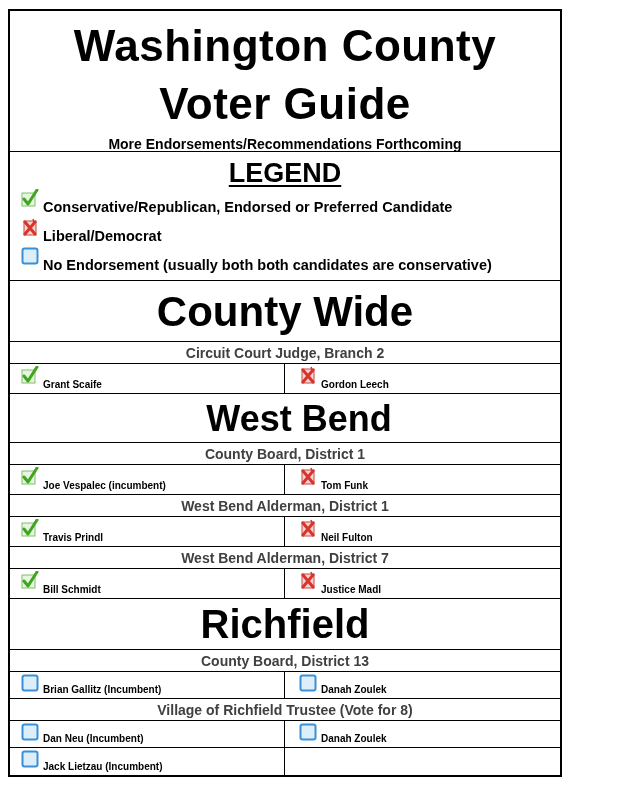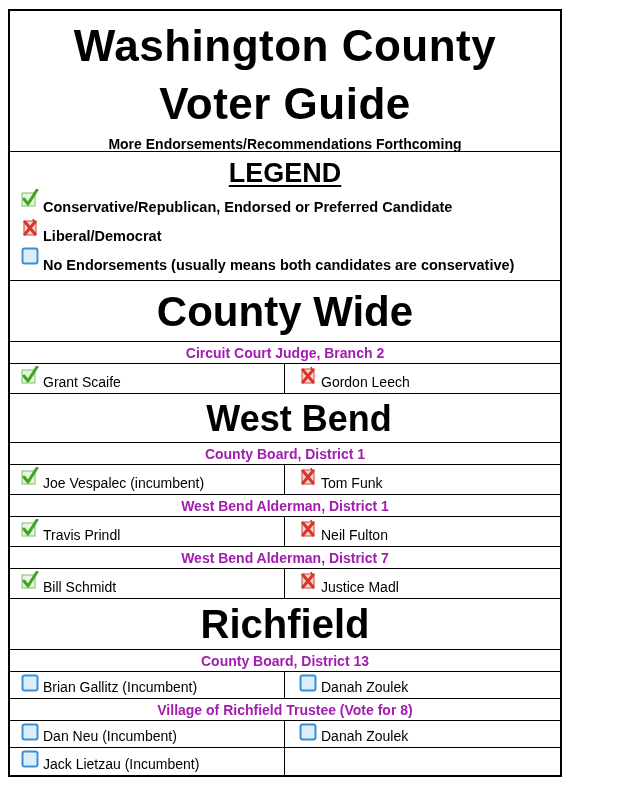--- a/index.html
+++ b/index.html
@@ -13,24 +13,24 @@
   .subtitle { font-weight:bold; font-size:14px; margin-top:3px; }
   .legend-row { height:129px; }
   .legend-title { text-align:center; font-weight:bold; font-size:27px; text-decoration:underline; text-underline-offset:3px; padding-top:5px; line-height:32px; }
   .legend-item { position:relative; height:29px; font-weight:bold; font-size:14.5px; }
   .legend-item .icon { position:absolute; left:11px; top:0px; }
   .legend-item .lbl { position:absolute; left:33px; top:10px; }
   .section-row { text-align:center; font-weight:bold; }
   .sec-county { height:61px; font-size:42px; line-height:61px; }
   .sec-westbend { height:49px; font-size:36px; line-height:49px;padding-left:28px; }
   .sec-richfield { height:51px; font-size:40px; line-height:51px; }
-  .race-row { text-align:center; color:#a21caf; font-weight:bold; font-size:14px; height:22px; line-height:22px; }
+  .race-row { text-align:center; color:#404040; font-weight:bold; font-size:14px; height:22px; line-height:22px; }
   .cand-row { display:flex; height:30px; }
   .cand-row.short { height:27px; }
-  .cand { width:50%; position:relative; font-weight:normal; font-size:14px; box-sizing:border-box; }
+  .cand { width:50%; position:relative; font-weight:bold; font-size:10px; box-sizing:border-box; }
   .cand.left { border-right:1.5px solid #000; }
   .cand .icon { position:absolute; left:11px; top:2px; }
   .cand .name { position:absolute; left:33px; bottom:3px; white-space:nowrap; }
   .cand.right .name { left:36px; }
   .cand.right .icon { left:14px; }
   .ico { width:18px; height:18px; display:inline-block; }
 </style>
 </head>
 <body>
 
@@ -70,21 +70,21 @@
     <div class="legend-item">
       <svg class="icon ico">
           <use href="#sym-x"></use>
         </svg>
       <span class="lbl">Liberal/Democrat</span>
     </div>
     <div class="legend-item">
       <svg class="icon ico">
           <use href="#sym-box"></use>
         </svg>
-      <span class="lbl">No Endorsements (usually means both candidates are conservative)</span>
+      <span class="lbl">No Endorsement (usually both both candidates are conservative)</span>
     </div>
   </div>
 
   <div class="row section-row sec-county">County Wide</div>
   <div class="row race-row">Circuit Court Judge, Branch 2</div>
   <div class="row cand-row">
     <div class="cand left">
       <svg class="icon ico">
           <use href="#sym-check"></use>
         </svg>

